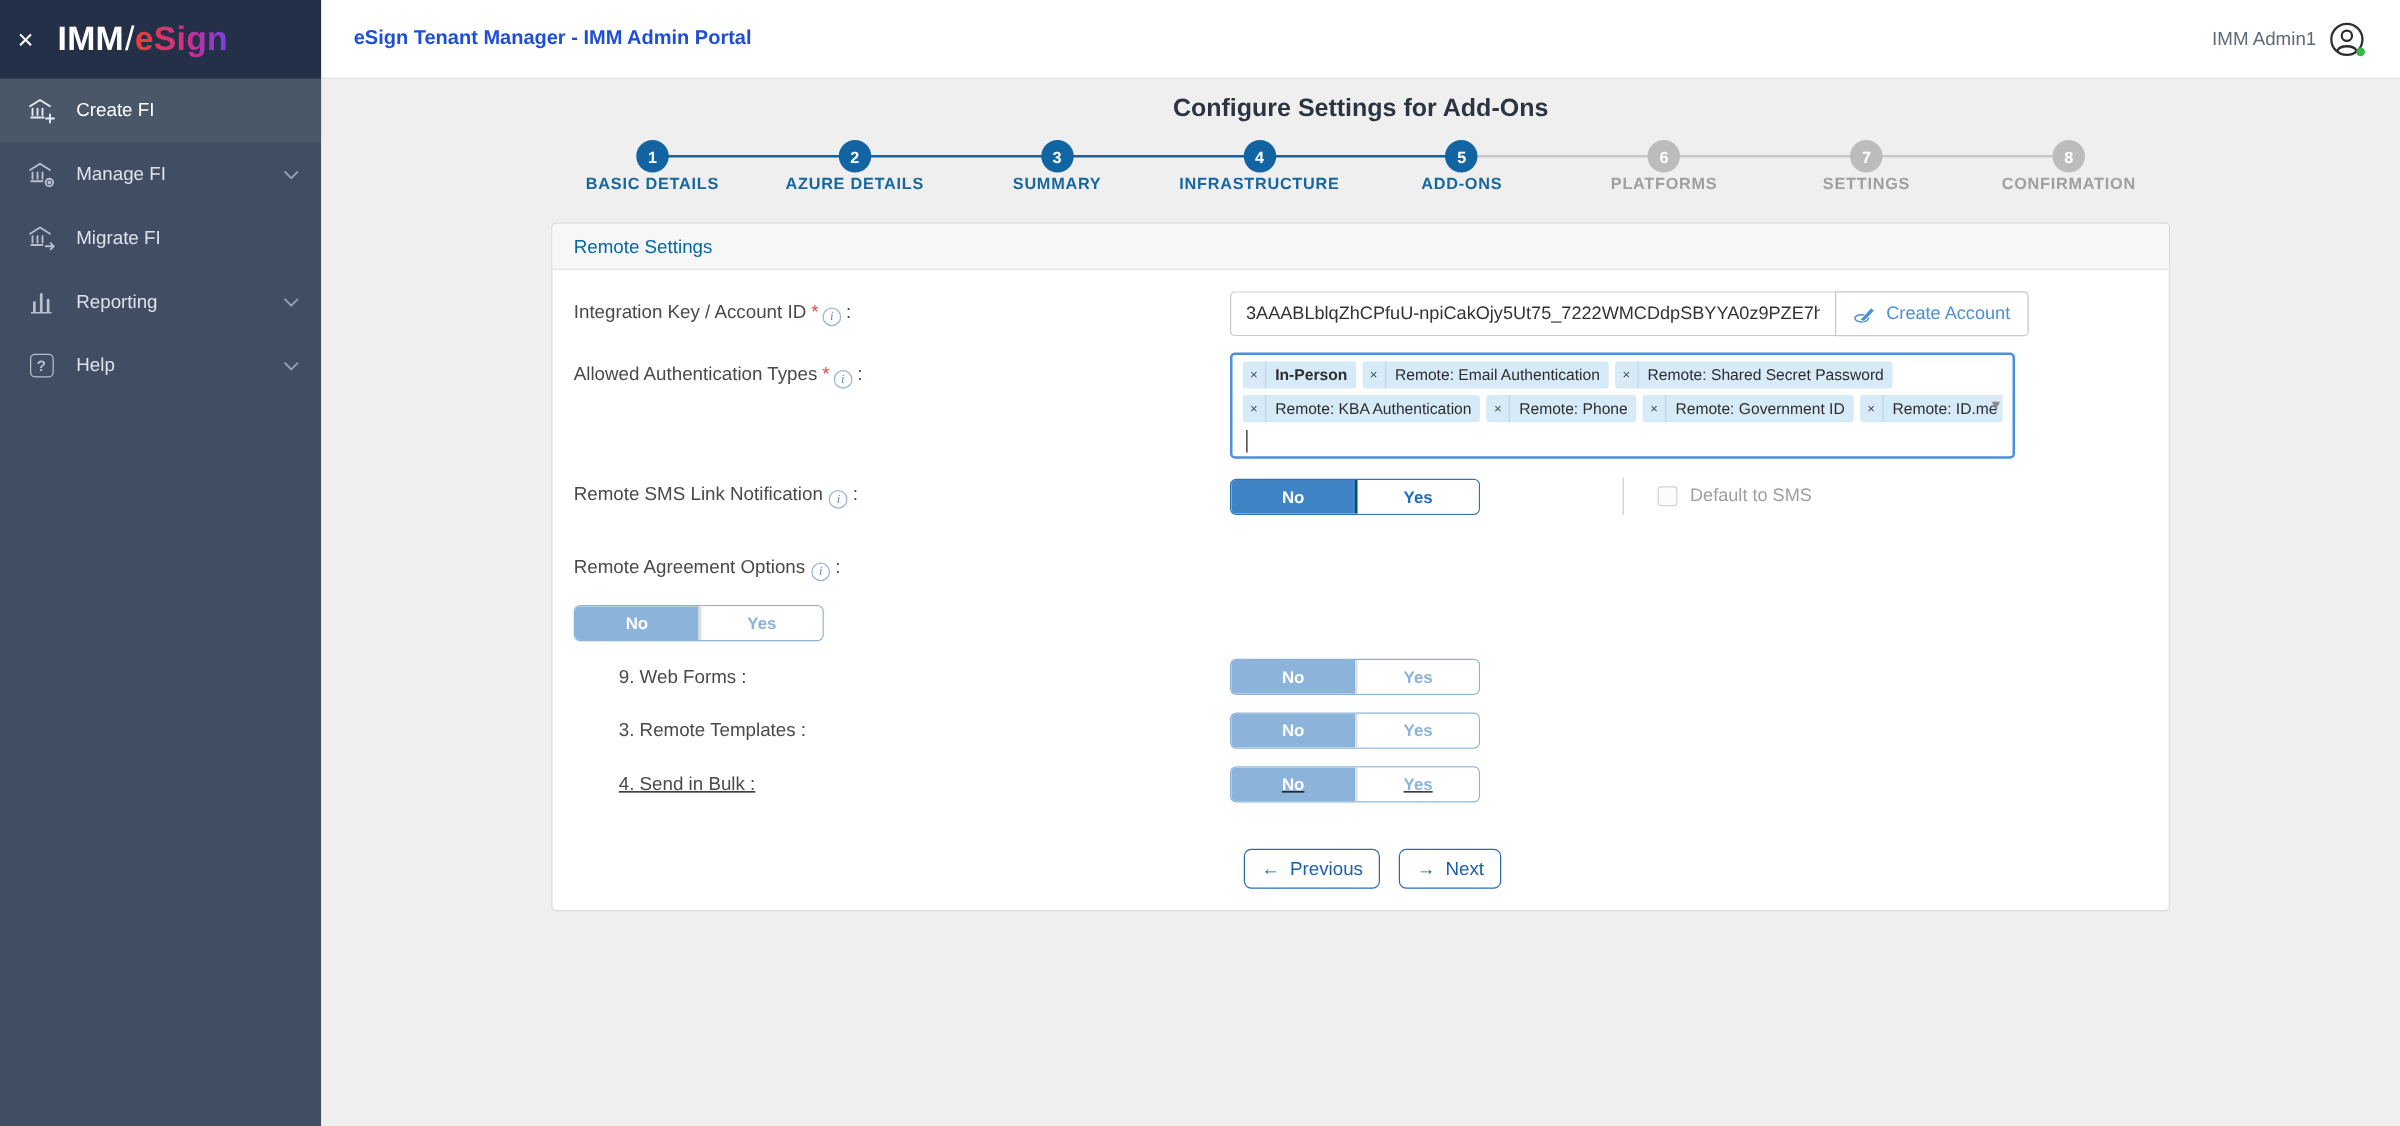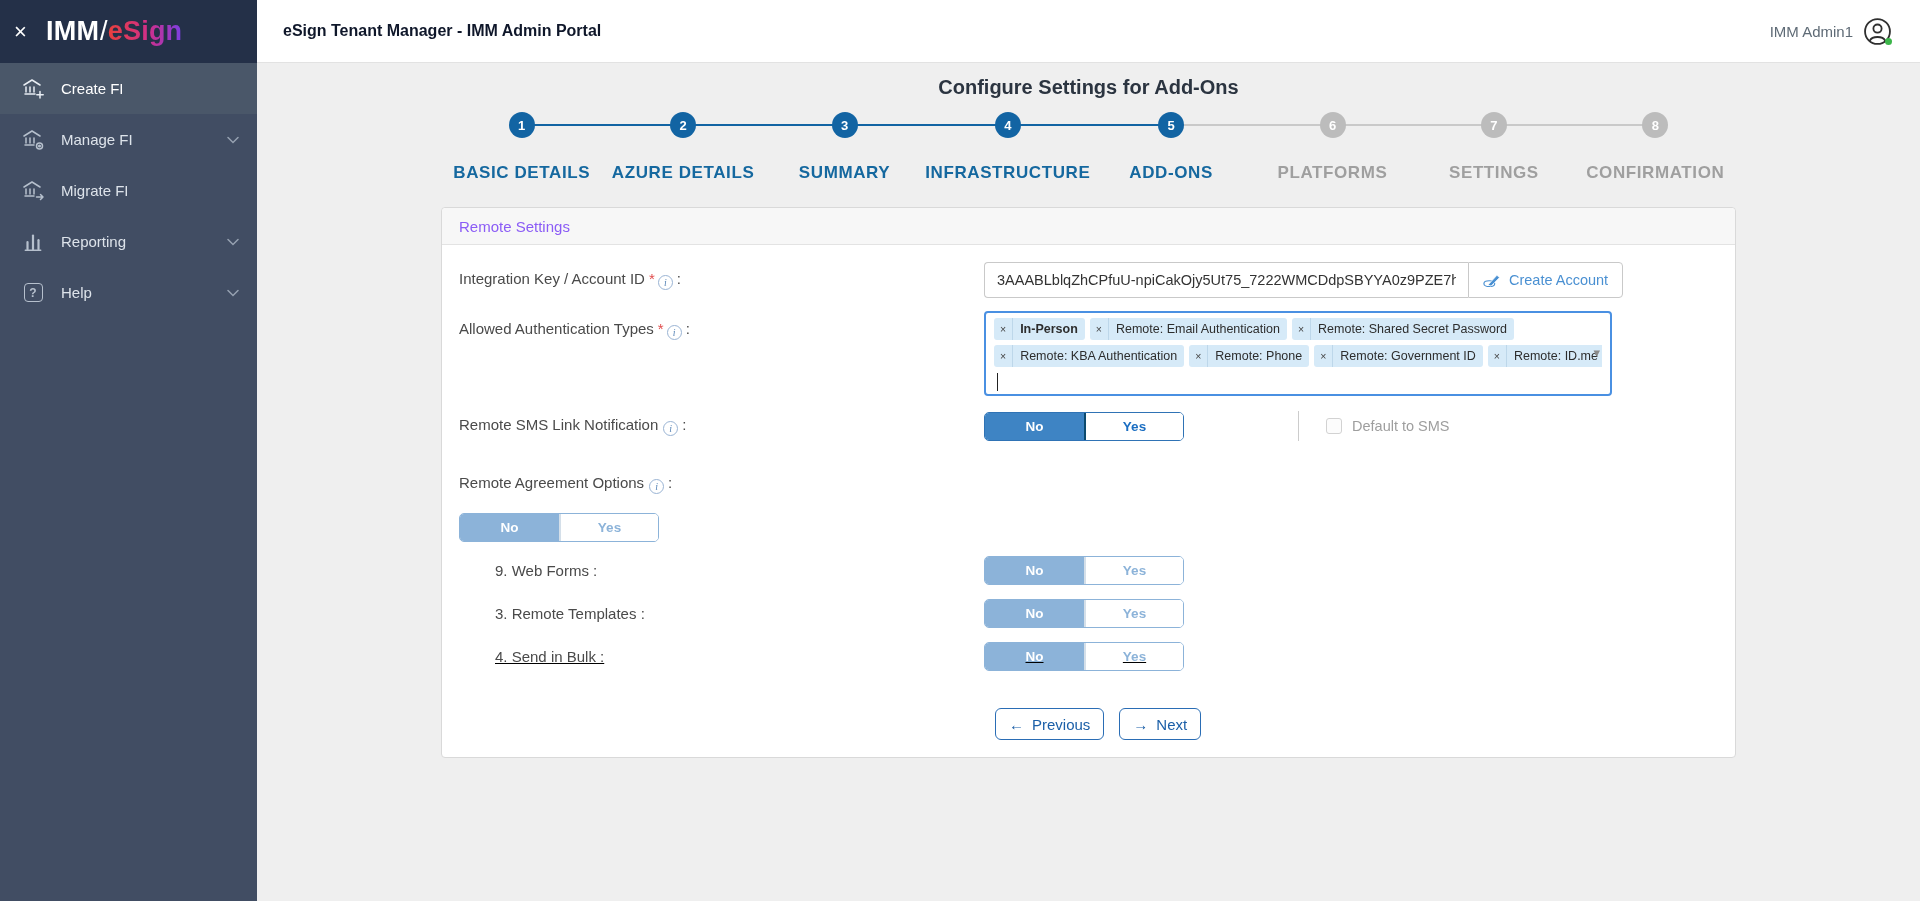--- a/index.html
+++ b/index.html
@@ -28,46 +28,46 @@
   .nav-icon { width:26px; height:24px; margin-right:15px; display:flex; align-items:center; justify-content:center; color:#b6c0cd; }
   .nav-item.active .nav-icon { color:#e8edf3; }
   .nav-label { font-size:15px; flex:1; }
   .nav-chevron { display:flex; align-items:center; color:#96a1b1; }
   .help-box { width:19px; height:19px; border:1.5px solid currentColor; border-radius:4px; display:flex; align-items:center; justify-content:center; font-size:12px; font-weight:bold; }
 
   
   .main { flex:1; display:flex; flex-direction:column; }
   .topbar { height:63px; min-height:63px; background:#ffffff; border-bottom:1px solid #e2e2e2;
             display:flex; align-items:center; justify-content:space-between; padding:0 28px 0 26px; }
-  .topbar-title { font-size:16px; font-weight:bold; color:#0f172a; }
+  .topbar-title { font-size:16px; font-weight:bold; color:#1d4ed8; }
   .user { display:flex; align-items:center; gap:10px; color:#5f6b76; font-size:15px; }
   .avatar { position:relative; width:29px; height:29px; cursor:pointer; color:#2f2f2f; }
   .online-dot { position:absolute; right:0; bottom:1px; width:7px; height:7px; background:#3cb54a; border-radius:50%; }
 
   .content { flex:1; background:#efefef; }
   .container { width:1295px; margin:0 auto; }
   .page-title { text-align:center; font-size:20px; font-weight:bold; color:#2b3440; padding-top:13px; margin:0; }
 
   
   .stepper { display:flex; margin-top:13px; }
   .step { flex:1; position:relative; text-align:center; }
   .step + .step::before { content:""; position:absolute; top:12px; left:-50%; width:100%; height:2px; background:#c9c9c9; }
   .step.conn-blue::before { background:#1264a3; }
   .step-circle { width:26px; height:26px; border-radius:50%; margin:0 auto; display:flex; align-items:center;
                  justify-content:center; font-size:13px; font-weight:bold; color:#fff; position:relative; z-index:1; }
   .step.done .step-circle, .step.active .step-circle { background:#1264a3; cursor:pointer; }
   .step.future .step-circle { background:#bcbcbc; }
-  .step-label { margin-top:25px; font-size:17px; font-weight:bold; letter-spacing:0.6px; }
+  .step-label { margin-top:1px; font-size:13px; font-weight:bold; letter-spacing:0.6px; }
   .step.done .step-label, .step.active .step-label { color:#15689f; }
   .step.future .step-label { color:#9f9f9f; }
 
   
   .panel { margin-top:24px; background:#fff; border:1px solid #d9d9d9; border-radius:4px; }
   .panel-header { height:37px; background:#f7f7f7; border-bottom:1px solid #e3e3e3; display:flex; align-items:center;
-                  padding:0 17px; font-size:15px; color:#8b5cf6; border-radius:4px 4px 0 0; }
+                  padding:0 17px; font-size:15px; color:#0369a1; border-radius:4px 4px 0 0; }
   .panel-body { padding:17px; }
 
   .form-row { display:flex; }
   .row-label { width:525px; min-width:525px; font-size:15px; color:#4a4a4a; }
   .req { color:#e04b4b; margin:0 1px 0 4px; }
   .info-icon { display:inline-flex; width:15px; height:15px; border:1px solid #9ab4d4; border-radius:50%;
                align-items:center; justify-content:center; font-size:10px; font-style:italic;
                font-family:"Liberation Serif", serif; color:#5b87b8; vertical-align:-2px; margin:0 3px 0 2px; cursor:pointer; }
   .colon { margin-left:1px; }
 

